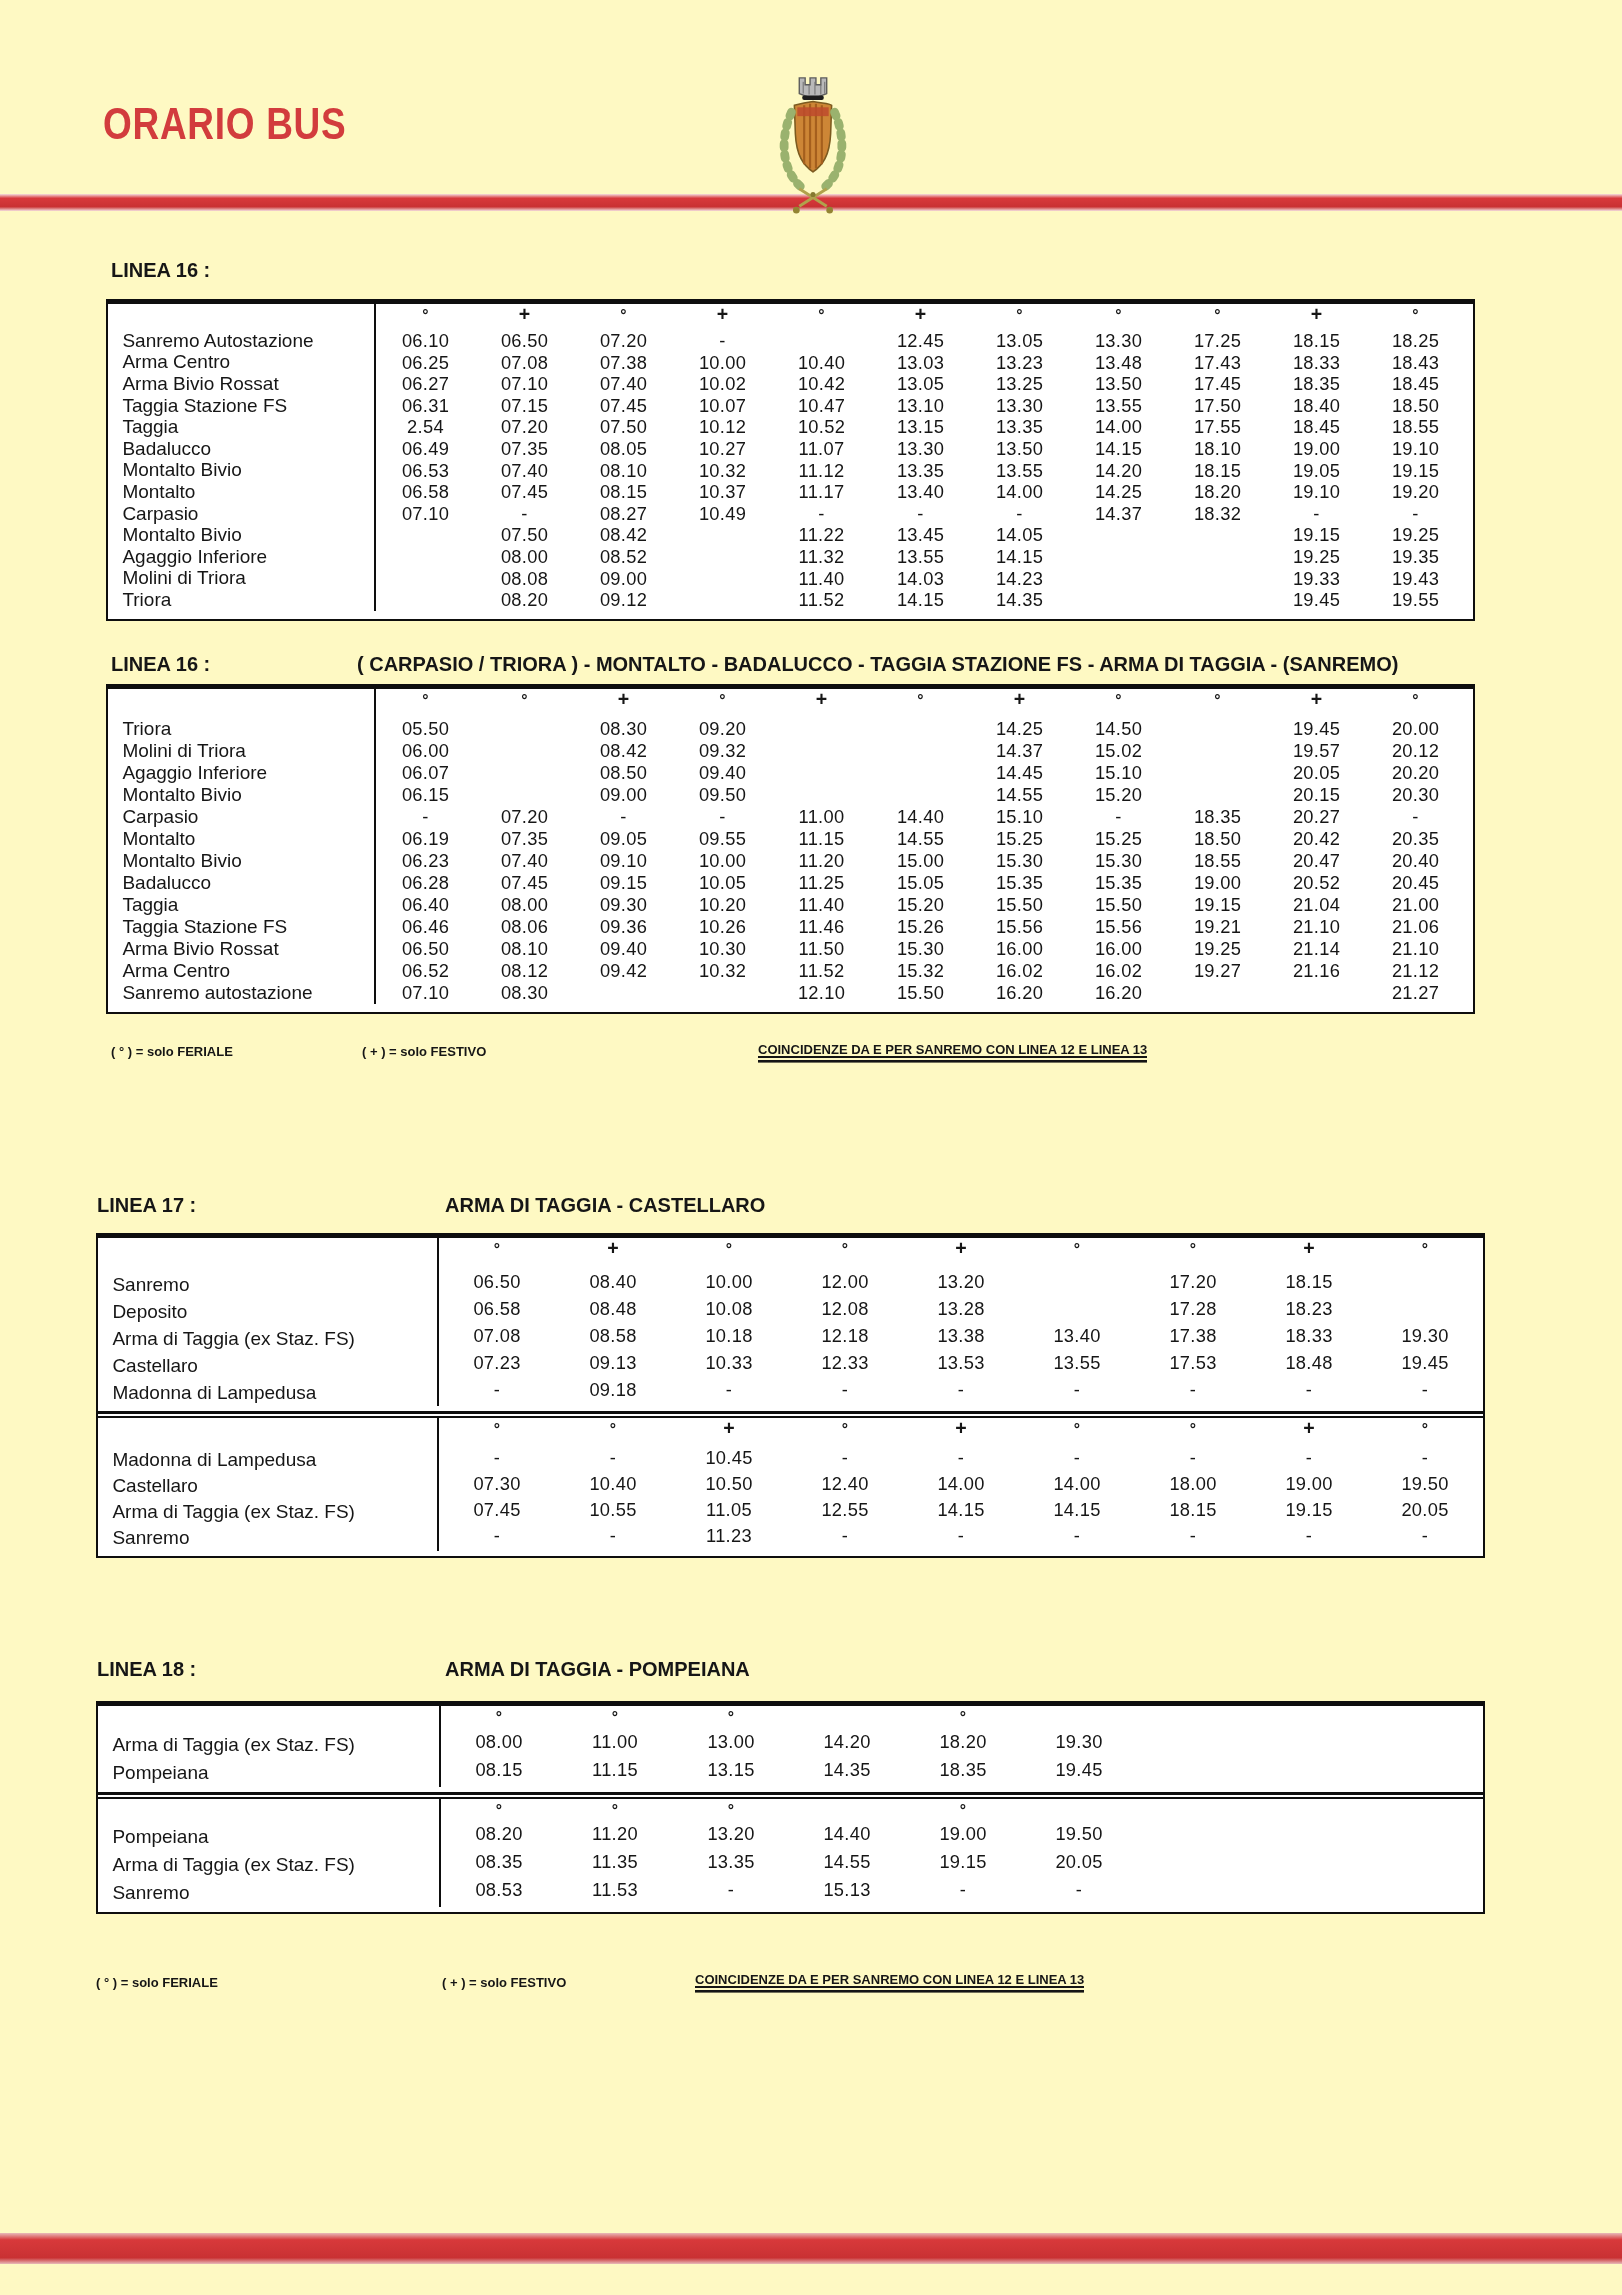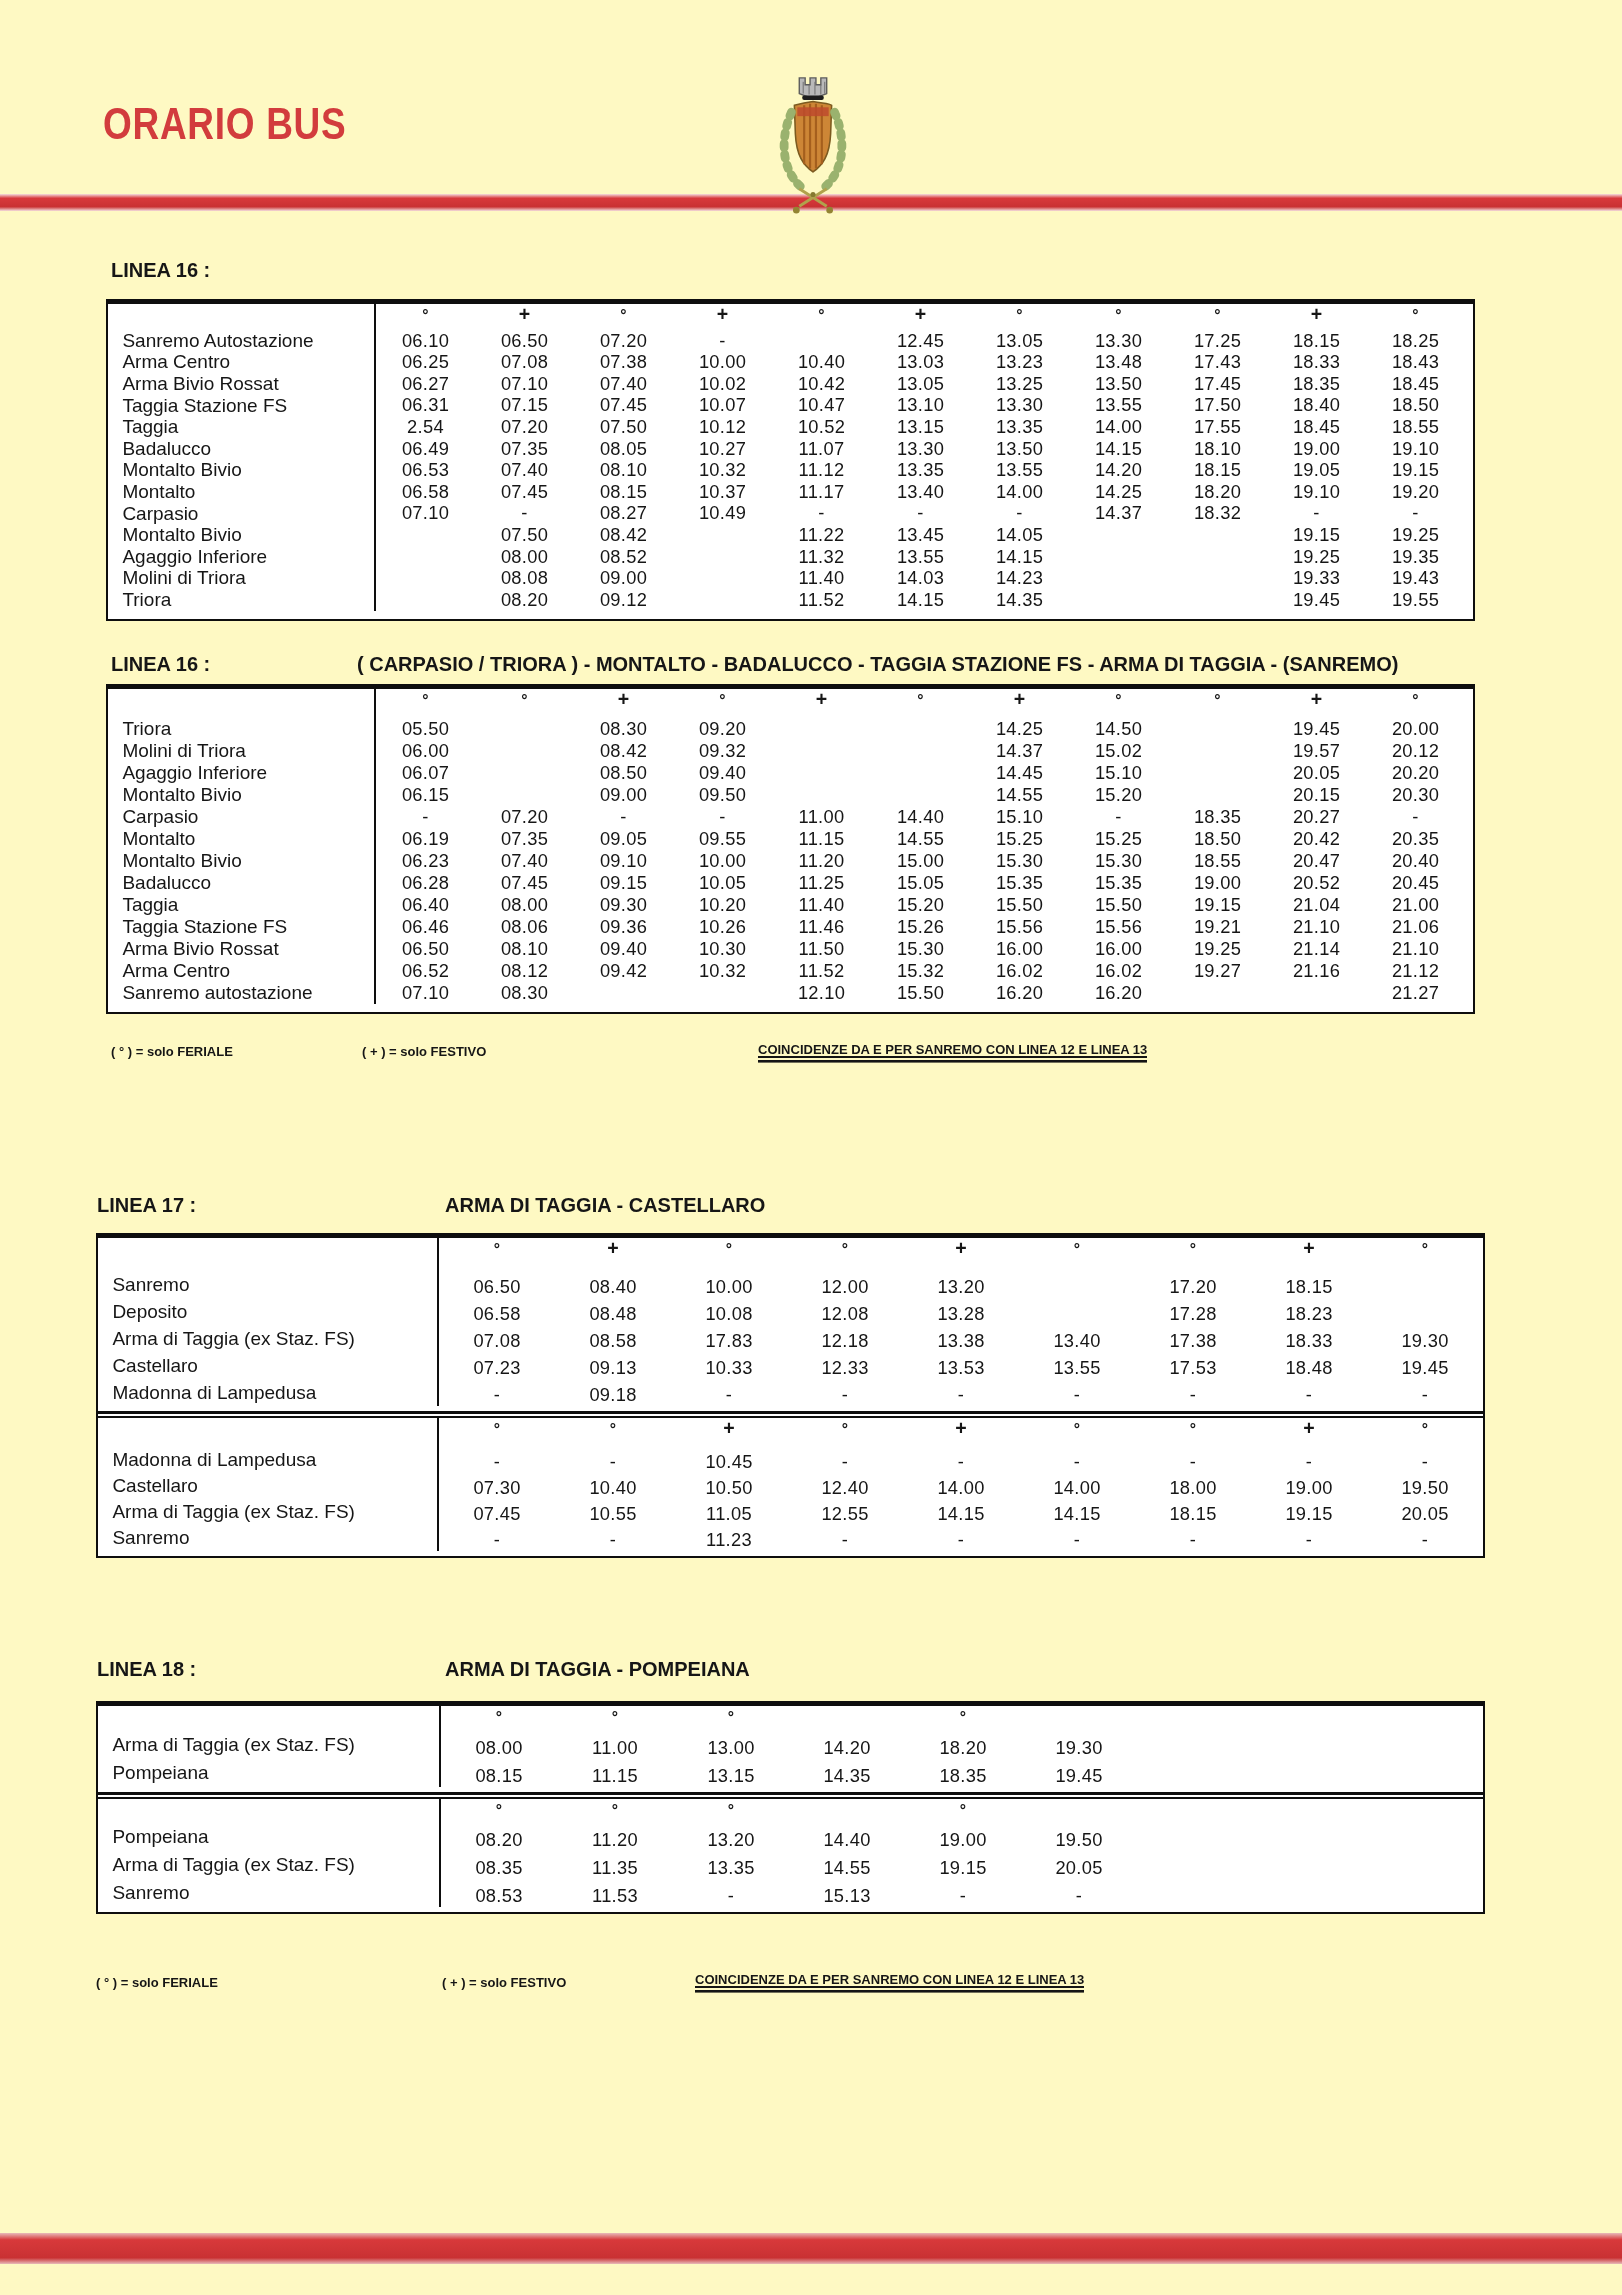--- a/index.html
+++ b/index.html
@@ -31,21 +31,21 @@
     padding-bottom:6px;
     background-image:linear-gradient(#141414,#141414),linear-gradient(#141414,#141414);
     background-size:100% 2px,100% 2.6px;
     background-position:0 calc(100% - 4.6px),0 100%;
     background-repeat:no-repeat;
   }
   
   .timetable{
     background:#fff;border:2.6px solid #0e0e0e;border-top-width:5.9px;box-sizing:border-box;
   }
-  .trow{display:flex;align-items:flex-end;}
+  .trow{display:flex;align-items:flex-start;}
   .stopcell{
     box-sizing:border-box;padding-left:14.4px;border-right:2.6px solid #0e0e0e;
     align-self:stretch;display:flex;align-items:center;
     font-size:19px;white-space:nowrap;overflow:hidden;
   }
   .tcell{
     text-align:center;font-size:18.3px;letter-spacing:0.3px;flex:none;
   }
   .thead .tcell{font-size:15.7px;font-weight:bold;padding-top:2.6px;align-self:flex-start;}
   .thead .tcell.plus{font-size:19.6px;line-height:14.4px;}
@@ -538,21 +538,21 @@
           <div class="tcell">13.28</div>
           <div class="tcell"></div>
           <div class="tcell">17.28</div>
           <div class="tcell">18.23</div>
           <div class="tcell"></div>
         </div>
         <div class="trow">
           <div class="stopcell">Arma di Taggia (ex Staz. FS)</div>
           <div class="tcell">07.08</div>
           <div class="tcell">08.58</div>
-          <div class="tcell">17.83</div>
+          <div class="tcell">10.18</div>
           <div class="tcell">12.18</div>
           <div class="tcell">13.38</div>
           <div class="tcell">13.40</div>
           <div class="tcell">17.38</div>
           <div class="tcell">18.33</div>
           <div class="tcell">19.30</div>
         </div>
         <div class="trow">
           <div class="stopcell">Castellaro</div>
           <div class="tcell">07.23</div>

